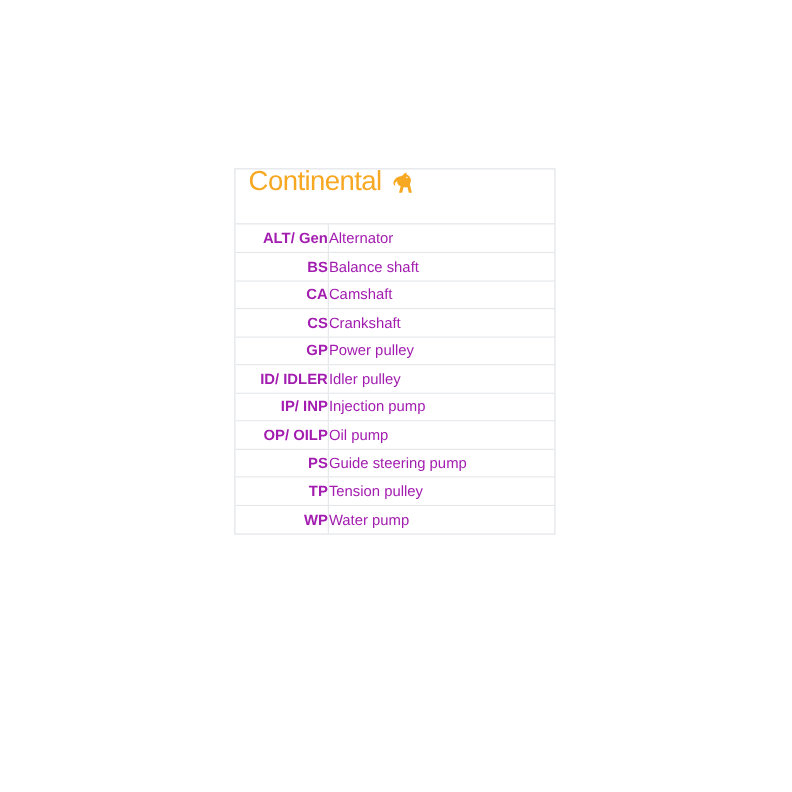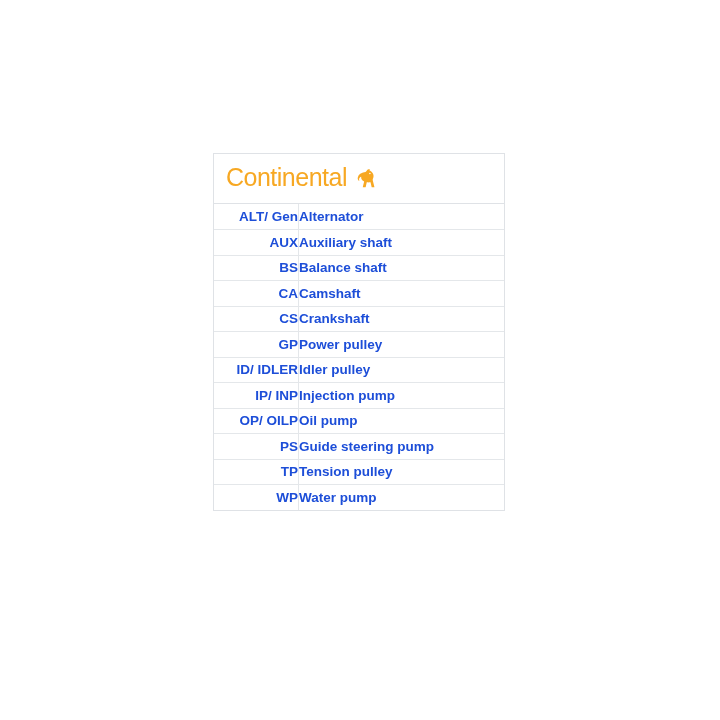--- a/index.html
+++ b/index.html
@@ -21,21 +21,21 @@
     top: 153px;
     width: 292px;
     background: #ffffff;
     border: 1px solid #dfe2e6;
     box-sizing: border-box;
   }
 
   .brand-row {
     height: 50px;
     display: flex;
-    align-items: center;
+    align-items: flex-start;
     padding-left: 12px;
     border-bottom: 1px solid #dfe2e6;
     box-sizing: border-box;
   }
 
   .brand-wordmark {
     font-family: "Liberation Sans", sans-serif;
     font-size: 25px;
     font-weight: 400;
     letter-spacing: -0.5px;
@@ -58,41 +58,41 @@
   }
 
   table.legend tr {
     height: 25.5px;
   }
 
   table.legend td {
     border-top: 1px solid #e4e7ea;
     padding: 0;
     font-size: 13.5px;
-    color: #1d4ed8;
+    color: #a21caf;
     vertical-align: middle;
   }
 
   table.legend tr:first-child td {
     border-top: none;
   }
 
   td.abbr {
     width: 84px;
     text-align: right;
     padding-right: 10px;
     font-weight: bold;
     border-right: 1px solid #e4e7ea;
     color: #3c4043;
     white-space: nowrap;
   }
 
   td.desc {
     padding-left: 10px;
-    font-weight: bold;
+    font-weight: normal;
     color: #3c4043;
     white-space: nowrap;
   }
 </style>
 </head>
 <body>
 
 <div class="legend-card">
 
   <div class="brand-row">
@@ -105,24 +105,20 @@
         </g>
       </svg>
     </span>
   </div>
 
   <table class="legend">
     <tbody>
       <tr>
         <td class="abbr">ALT/ Gen</td>
         <td class="desc">Alternator</td>
-      </tr>
-      <tr>
-        <td class="abbr">AUX</td>
-        <td class="desc">Auxiliary shaft</td>
       </tr>
       <tr>
         <td class="abbr">BS</td>
         <td class="desc">Balance shaft</td>
       </tr>
       <tr>
         <td class="abbr">CA</td>
         <td class="desc">Camshaft</td>
       </tr>
       <tr>

